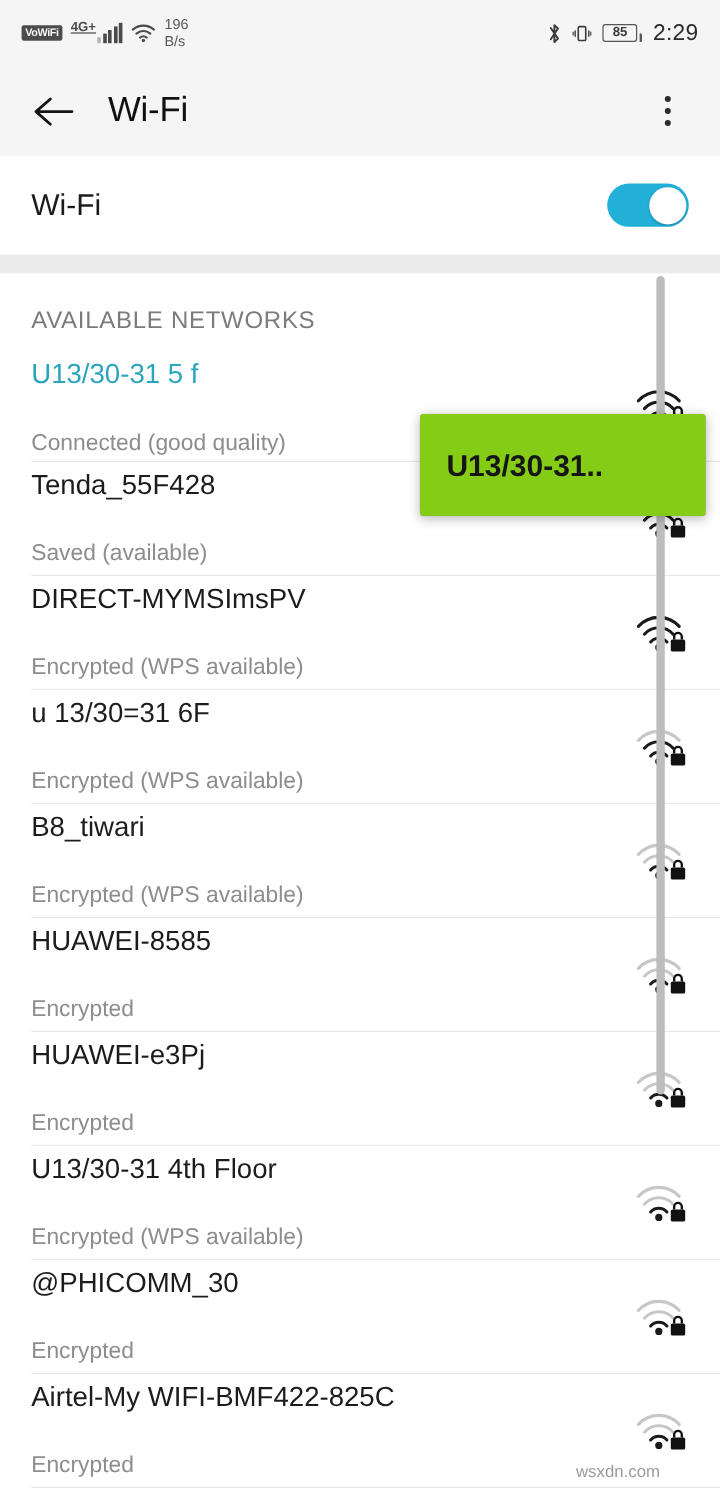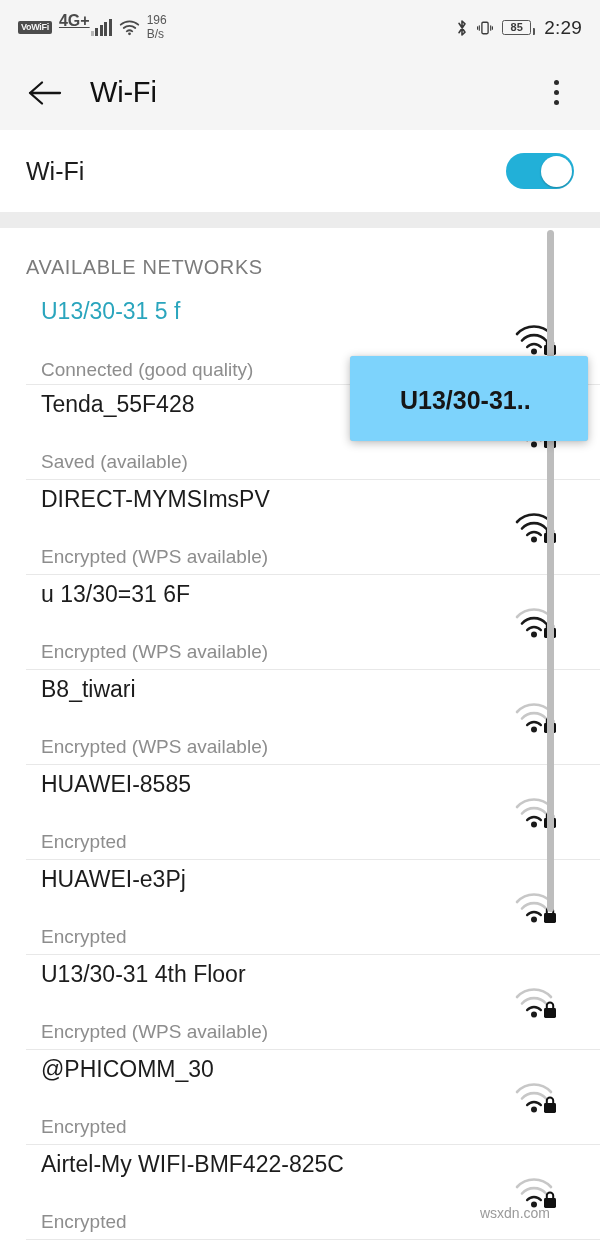--- a/index.html
+++ b/index.html
@@ -26,21 +26,21 @@
   .sb-left { display:flex; align-items:center; gap:7px; }
   .sb-right { margin-left:auto; display:flex; align-items:center; gap:9px; }
   .vowifi-badge {
     background:#4c4c4c; color:#f5f5f5;
     font-size:9px; font-weight:bold;
     padding:2px 3px; border-radius:2px;
     letter-spacing:-0.3px;
     line-height:1;
   }
   .net-type { display:flex; align-items:flex-end; gap:1px; }
-  .net-label { font-size:16px; color:#4a4a4a; font-weight:bold; line-height:1; position:relative; top:-7px;text-decoration:underline;}
+  .net-label { font-size:11px; color:#4a4a4a; font-weight:bold; line-height:1; position:relative; top:-7px;text-decoration:underline;}
   .bars { display:flex; align-items:flex-end; gap:1.5px; height:16px; }
   .bars i { display:block; width:3px; background:#4a4a4a; }
   .bars i:nth-child(1){ height:5px; background:#b6b6b6;}
   .bars i:nth-child(2){ height:8px; }
   .bars i:nth-child(3){ height:11px; }
   .bars i:nth-child(4){ height:14px; }
   .bars i:nth-child(5){ height:17px; }
   .sb-wifi { width:21px; height:16px; }
   .rate { font-size:12px; color:#565656; line-height:1.12; text-align:left; }
   .bt-icon { width:12px; height:18px; }
@@ -113,21 +113,21 @@
     overflow:hidden;
   }
   .section-header {
     font-size:20px; color:#7b7b7b;
     letter-spacing:0.6px;
     padding:28px 26px 14px 26px;
   }
   .net-row {
     position:relative;
     display:flex; align-items:center;
-    padding:0 41px;
+    padding:0 26px;
     height:95px;
     cursor:pointer;
   }
   .net-row .texts { display:flex; flex-direction:column; justify-content:center; gap:7px; }
   .net-name { font-size:23px; color:#1c1c1c; line-height:1.1; }
   .net-name.connected { color:#2aa5bd; }
   .net-sub { font-size:19px; color:#8d8d8d; line-height:1.1;margin-top:28px; }
   .net-icon { margin-left:auto; width:46px; height:38px; position:relative; }
   .row-sep {
     position:absolute; left:26px; right:0; bottom:0;
@@ -139,28 +139,27 @@
   .scrollbar {
     position:absolute; right:6px; top:230px;
     width:7px; height:682px;
     background:#bdbdbd; border-radius:4px;
     cursor:pointer;
   }
 
   
   .popup {
     position:absolute;
-    left:350px; top:356px;
+    left:350px; top:345px;
     width:238px;
-    background:#7dd3fc;
+    background:#84cc16;
     border-radius:3px;
     box-shadow:0 2px 10px rgba(0,0,0,0.28), 0 0 1px rgba(0,0,0,0.18);
     z-index:20;
     overflow:hidden;
-    padding-left:28px;
   }
   .popup-title {
     font-size:25px; color:#161616; font-weight:bold;
     padding:30px 22px 26px 22px;
     white-space:nowrap;
   }
   .popup-item {
     font-size:23px; color:#161616;
     padding:22px 22px 26px 22px;
     cursor:pointer;
@@ -169,21 +168,21 @@
   .popup-sep { height:1px; background:#ededed; margin:0 14px; }
   .popup-item.highlighted {
     outline:4px solid #b02a37;
     outline-offset:-2px;
     position:relative;
     z-index:2;
   }
 
   
   .watermark {
-    position:absolute; right:10px; bottom:19px;
+    position:absolute; right:10px; bottom:6px;
     font-size:14px; color:#9a9a9a;
     z-index:30;
     margin-left:48px;
   }
 </style>
 </head>
 <body>
 
 <div id="screen">
 

